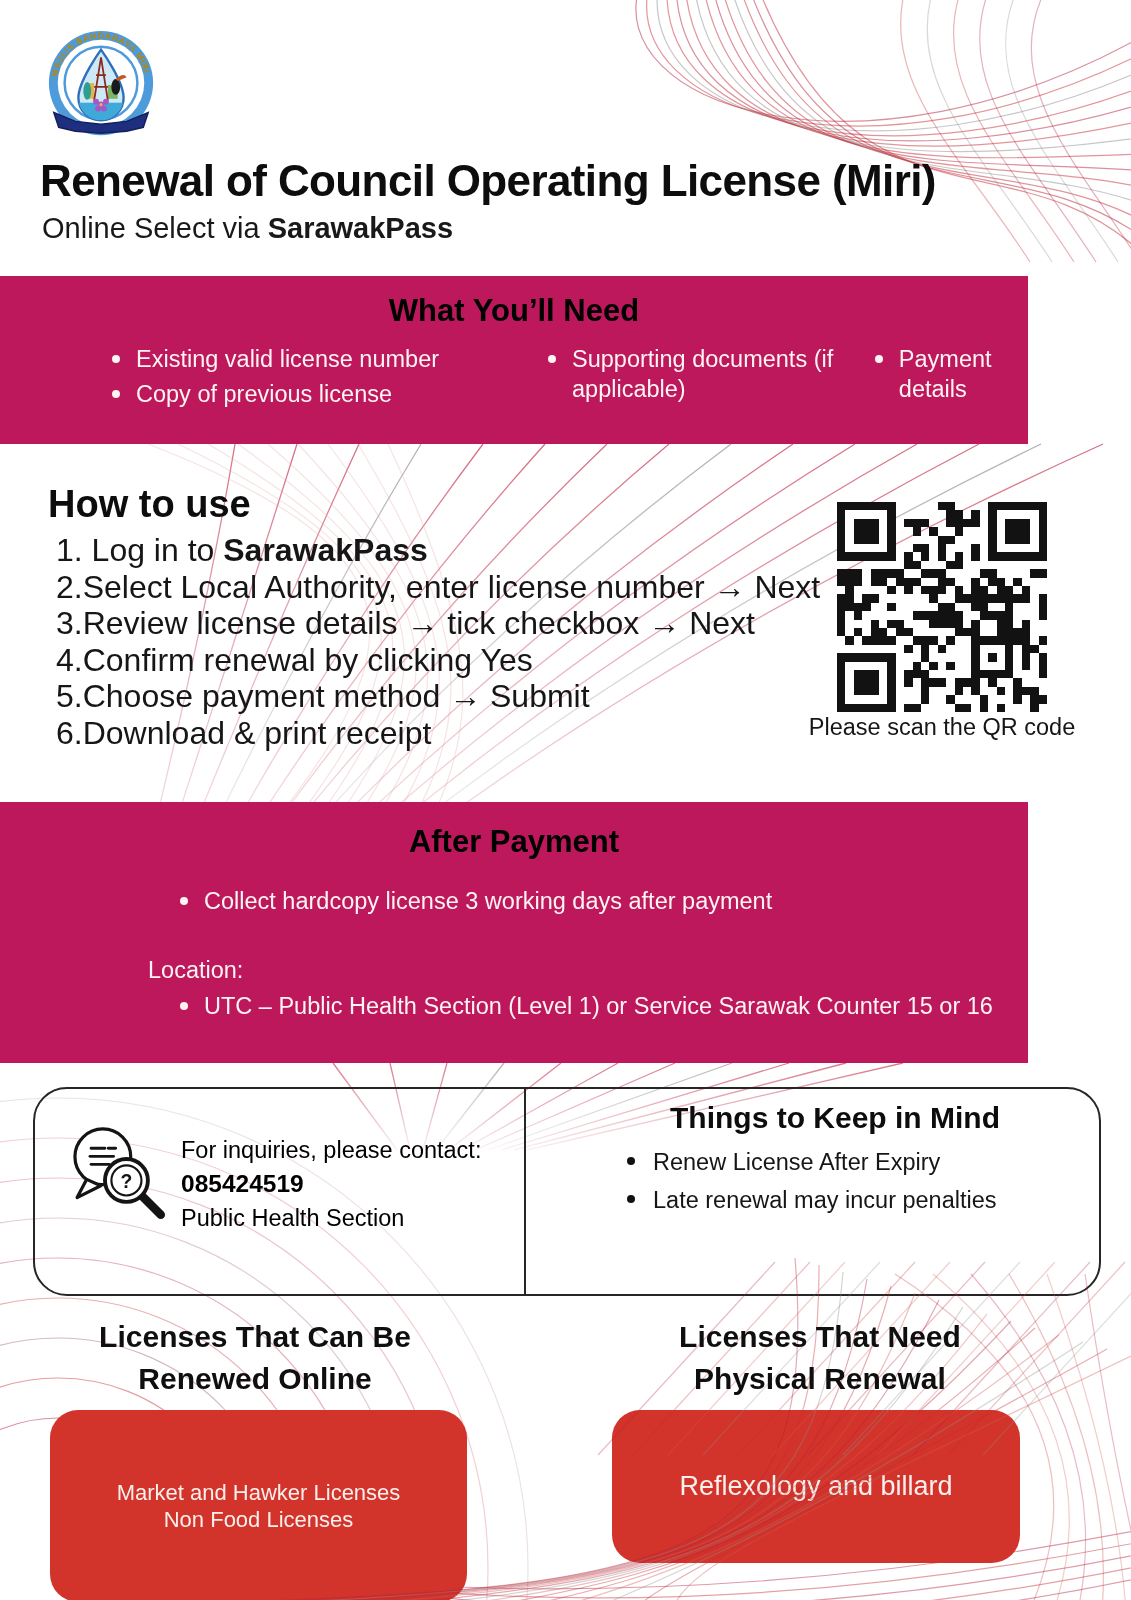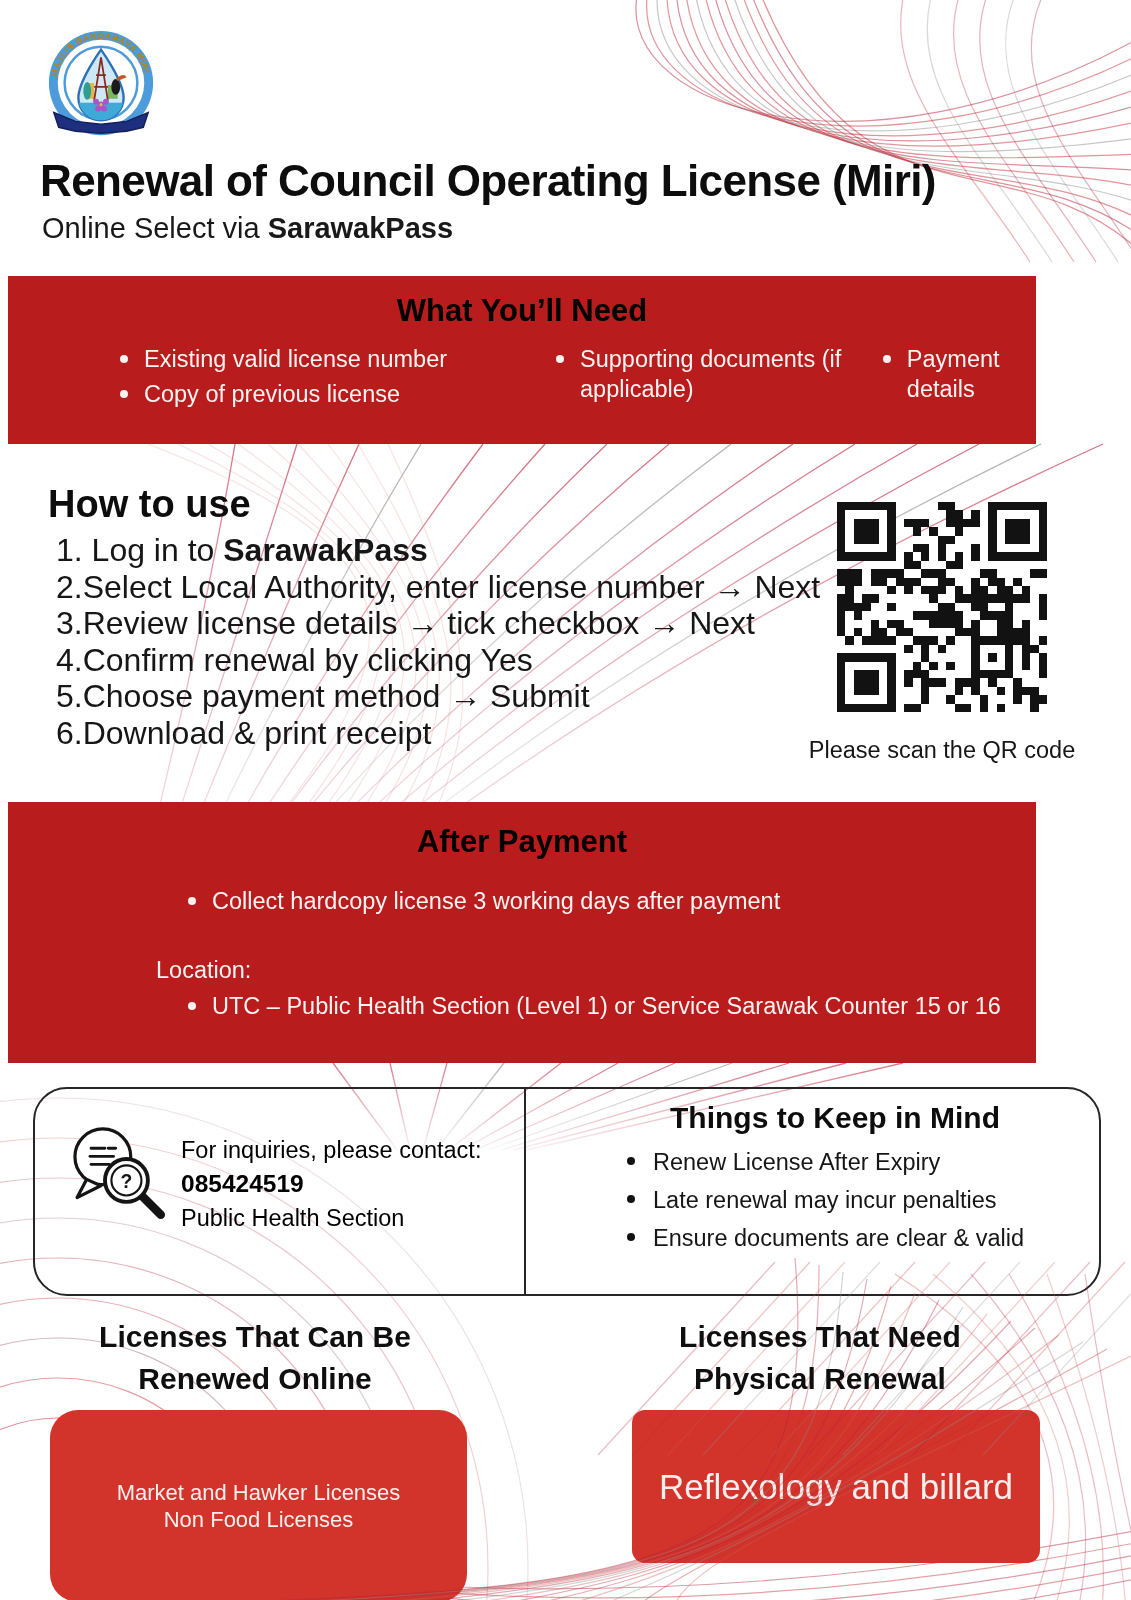--- a/index.html
+++ b/index.html
@@ -13,21 +13,21 @@
   .abs{position:absolute;}
   .z1{z-index:1;}
 
   
   .logo{left:42px;top:24px;width:118px;height:122px;}
   .title{left:40px;top:156px;font-size:44px;font-weight:800;color:#0d0d0d;letter-spacing:-0.6px;white-space:nowrap;}
   .subtitle{left:42px;top:212px;font-size:29px;color:#191919;}
   .subtitle b{font-weight:800;}
 
   
-  .band{left:8px;width:1028px;background:#b91c1c;}
+  .band{left:0;width:1028px;background:#be185d;}
   .band1{top:276px;height:168px;}
   .band2{top:802px;height:261px;}
   .band-title{position:absolute;left:0;width:100%;text-align:center;font-weight:800;color:#000;font-size:31px;}
   .band1 .band-title{top:17px;}
   .band2 .band-title{top:22px;}
   .brow{position:absolute;display:flex;align-items:flex-start;color:#fdf4f2;font-size:23.5px;line-height:30px;}
   .dotw{flex:0 0 auto;width:8px;height:8px;border-radius:50%;background:#fdf4f2;margin:11px 16px 0 0;}
   .dotb{flex:0 0 auto;width:8px;height:8px;border-radius:50%;background:#111;margin:10px 18px 0 0;}
   .band1 .col-left{left:112px;top:68px;width:436px;display:flex;flex-direction:column;gap:5px;}
   .band1 .col-right{left:548px;top:68px;display:flex;flex-direction:row;gap:2px;}
@@ -36,39 +36,39 @@
 
   
   .howto-title{left:48px;top:483px;font-size:38px;font-weight:800;color:#0d0d0d;}
   .steps{left:56px;top:532px;font-size:32px;color:#161616;}
   .step{line-height:36.5px;white-space:nowrap;}
   .step b{font-weight:800;}
 
   
   .qr{left:837px;top:502px;width:210px;height:210px;}
   .qr svg{width:210px;height:210px;shape-rendering:crispEdges;}
-  .qr-caption{left:752px;top:714px;width:380px;text-align:center;font-size:23.5px;color:#161616;margin-top:23px;}
+  .qr-caption{left:752px;top:714px;width:380px;text-align:center;font-size:23.5px;color:#161616;}
 
   
   .infobox{left:33px;top:1087px;width:1064px;height:205px;border:2px solid #262626;border-radius:34px;}
   .divider{position:absolute;left:489px;top:0;bottom:0;width:2px;background:#262626;}
   .contact-icon{position:absolute;left:26px;top:26px;width:118px;height:118px;}
   .contact-text{position:absolute;left:146px;top:44px;font-size:23.5px;line-height:34px;color:#000000;}
   .contact-text .phone{font-weight:800;font-size:24.5px;}
   .things-title{position:absolute;left:489px;top:12px;width:622px;text-align:center;font-size:30px;font-weight:800;color:#0d0d0d;}
   .things-list{position:absolute;left:592px;top:58px;display:flex;flex-direction:column;gap:8px;font-size:23.5px;color:#161616;}
   .things-list .brow{position:static;color:#161616;line-height:30px;}
 
   
   .bheading{z-index:4;text-align:center;font-size:30px;font-weight:800;line-height:42px;color:#0f0f0f;}
   .bh-left{left:55px;top:1316px;width:400px;}
   .bh-right{left:620px;top:1316px;width:400px;}
   .redbox{z-index:2;background:#d2342b;border-radius:28px;color:#f9efed;display:flex;flex-direction:column;align-items:center;justify-content:center;text-align:center;}
   .rb-left{left:50px;top:1410px;width:417px;height:192px;font-size:22px;line-height:27.5px;}
-  .rb-right{left:632px;top:1410px;width:408px;height:153px;font-size:35px;border-radius:13px;}
+  .rb-right{left:612px;top:1410px;width:408px;height:153px;font-size:27px;}
 </style>
 </head>
 <body>
 
 <svg id="decor" class="decor">
   <defs>
     <linearGradient id="g1" gradientUnits="userSpaceOnUse" x1="0" y1="444" x2="0" y2="905">
       <stop offset="0" stop-color="#bf2340" stop-opacity="0.65"></stop>
       <stop offset="1" stop-color="#bf2340" stop-opacity="0.03"></stop>
     </linearGradient>
@@ -501,24 +501,20 @@
   <div class="things-title">Things to Keep in Mind</div>
   <div class="things-list">
     <div class="brow">
         <span class="dotb"></span>
         <span>Renew License After Expiry</span>
       </div>
     <div class="brow">
         <span class="dotb"></span>
         <span>Late renewal may incur penalties</span>
       </div>
-    <div class="brow">
-        <span class="dotb"></span>
-        <span>Ensure documents are clear &amp; valid</span>
-      </div>
   </div>
 </div>
 
 <div class="abs bheading bh-left">
   <div>Licenses That Can Be</div>
   <div>Renewed Online</div>
 </div>
 <div class="abs bheading bh-right">
   <div>Licenses That Need</div>
   <div>Physical Renewal</div>

